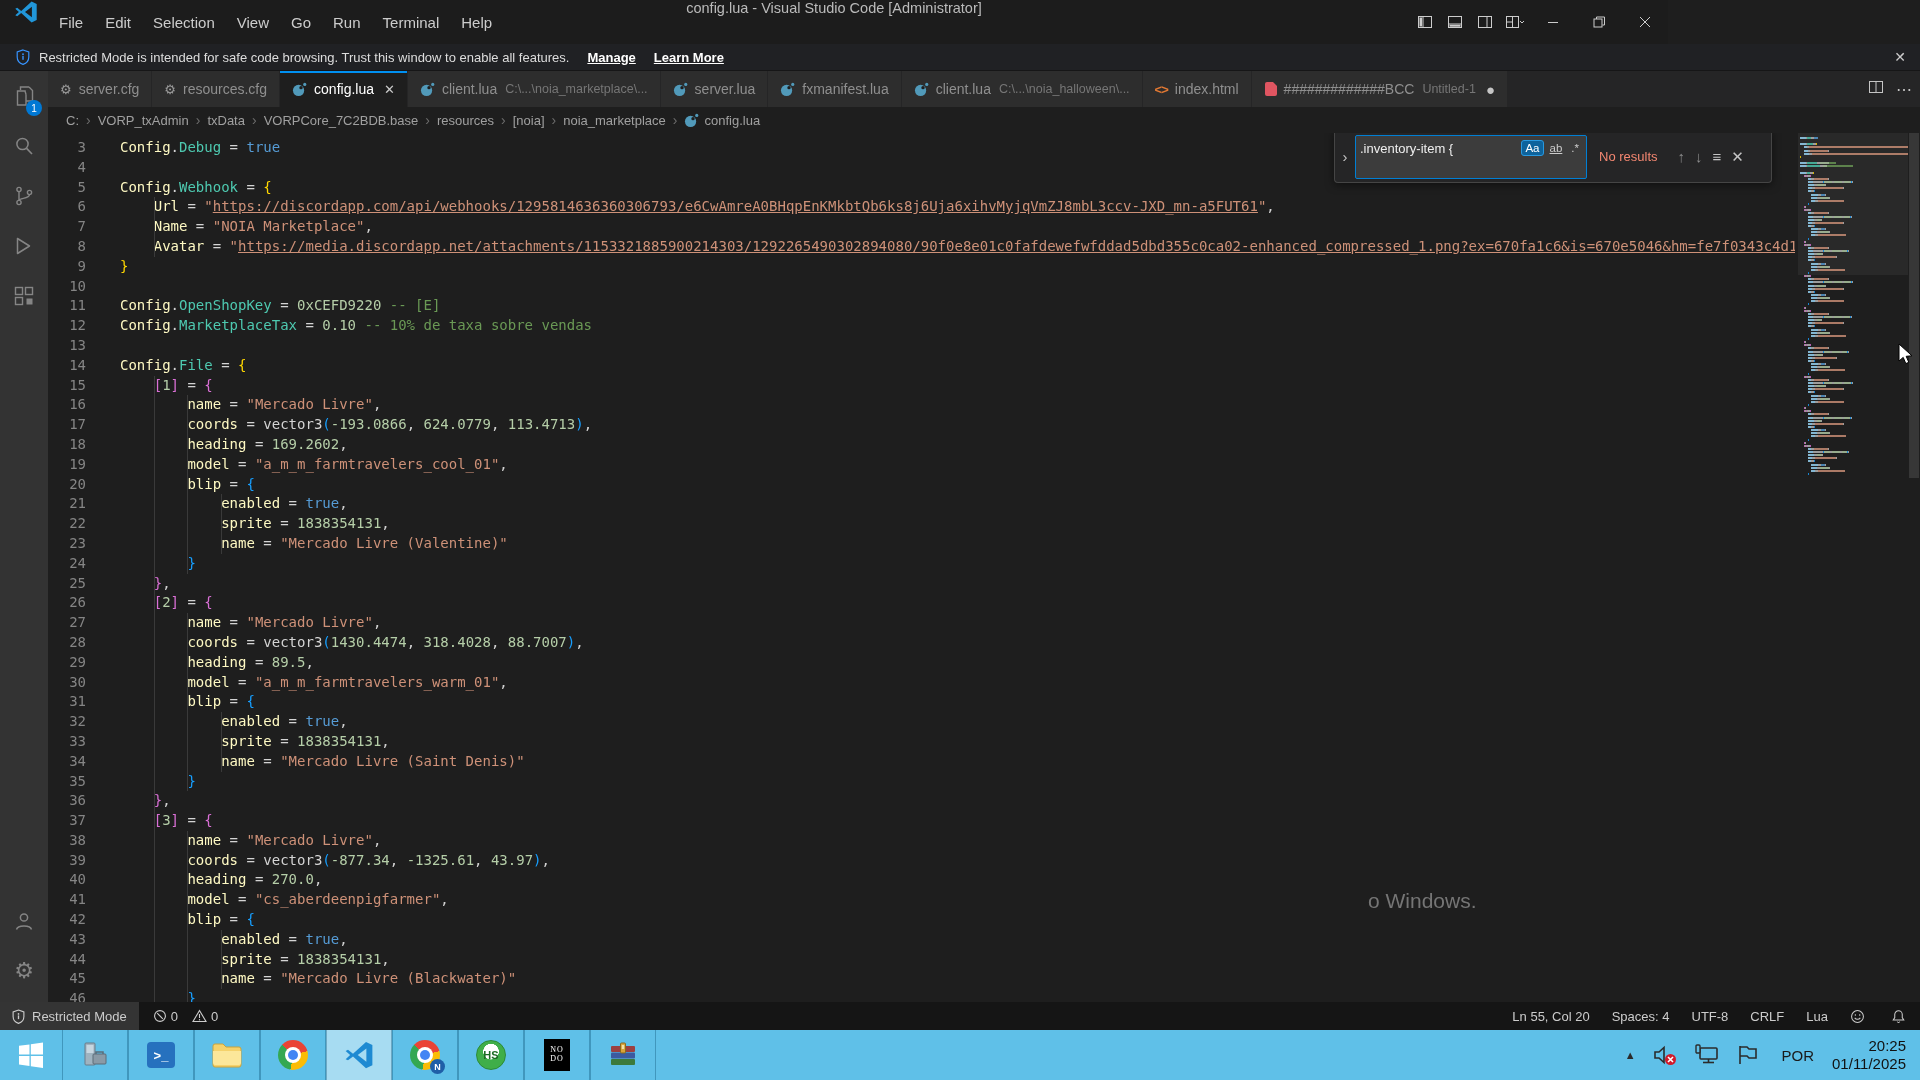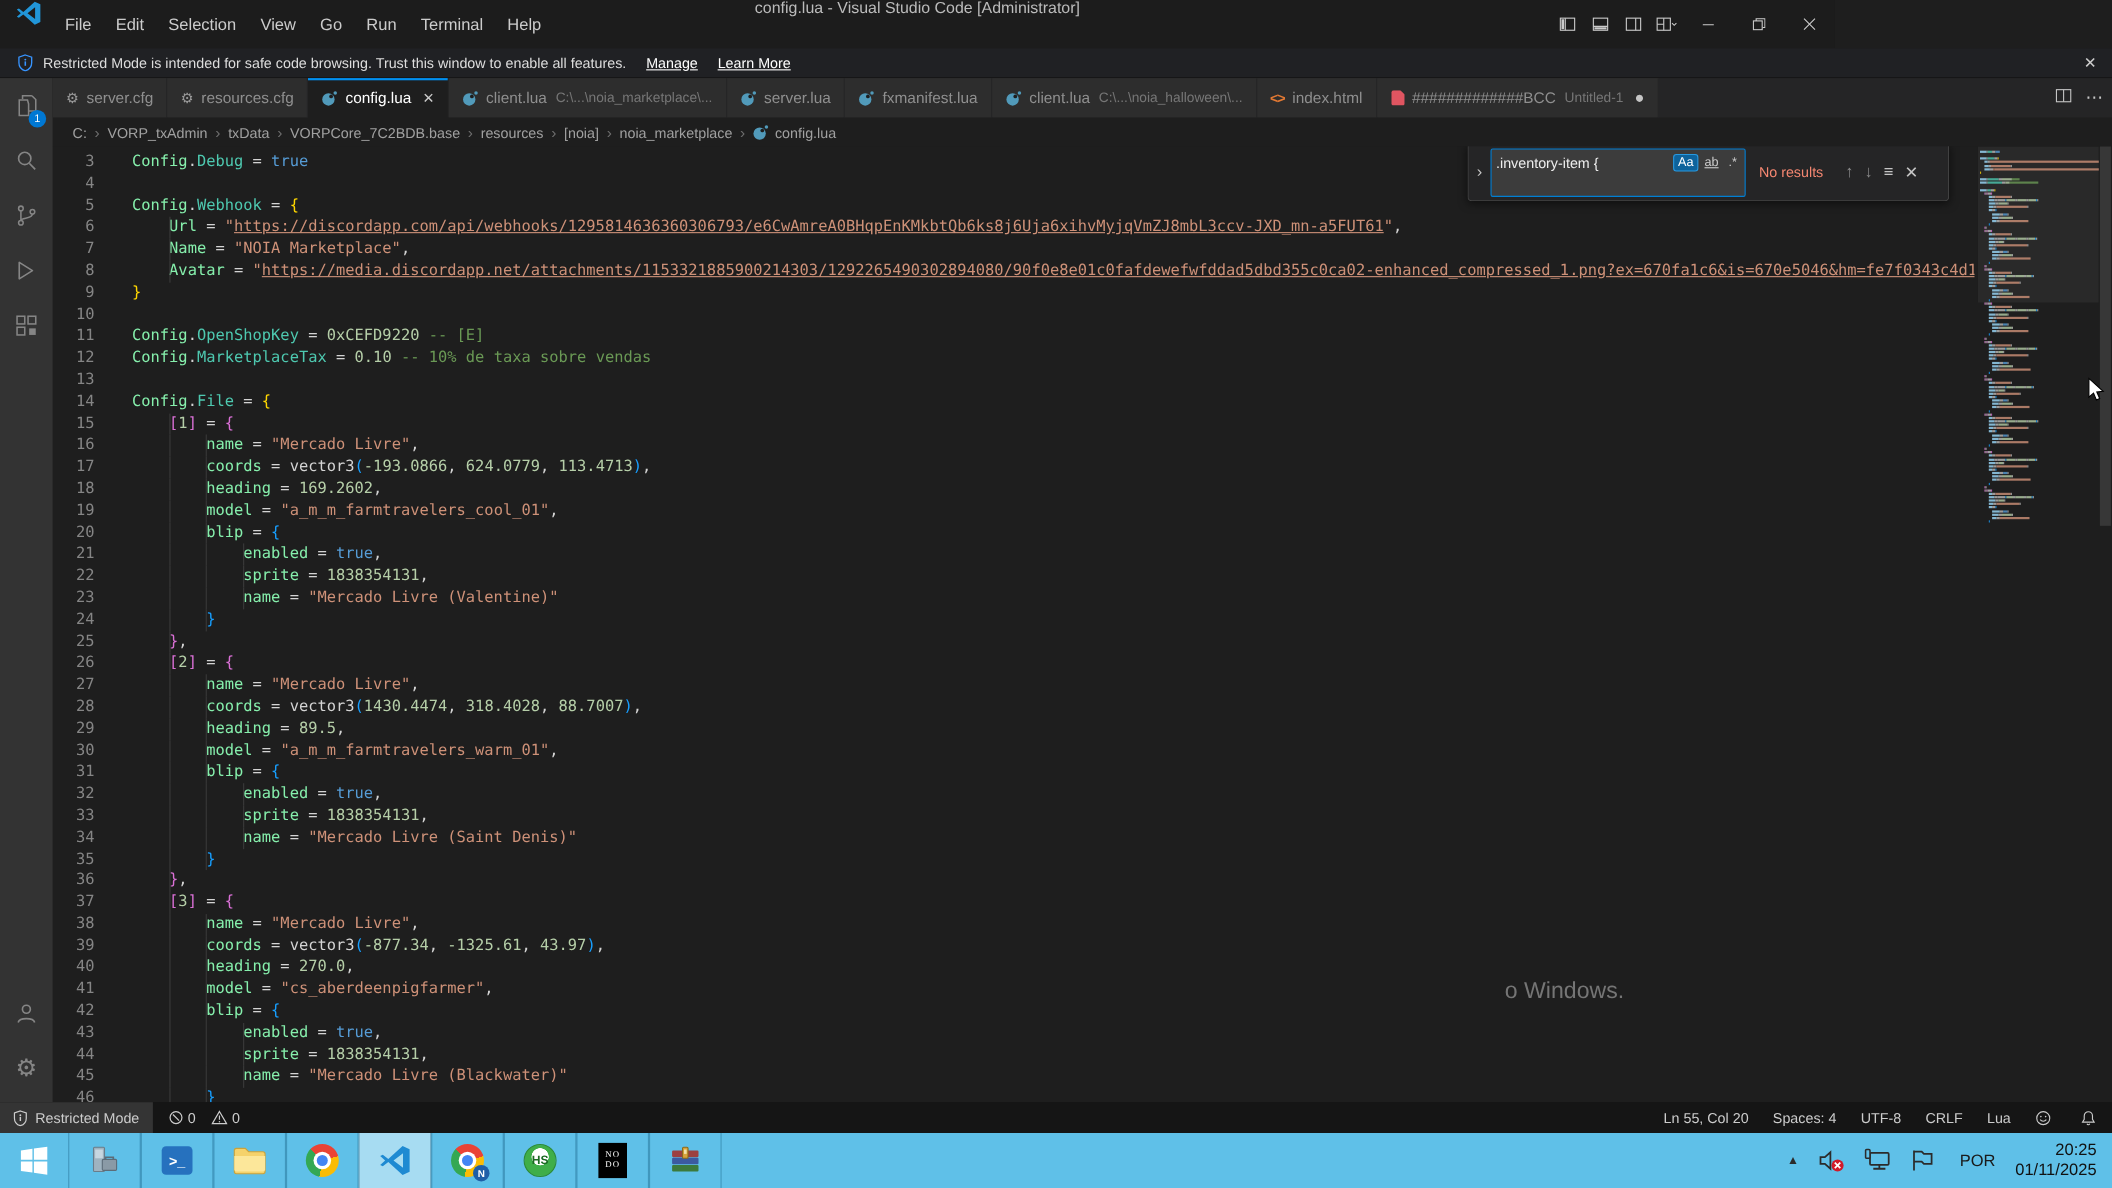--- a/index.html
+++ b/index.html
@@ -14,21 +14,21 @@
   .menu-item { color:#cccccc; font-size:15px; padding:0 11px; height:100%; display:flex; align-items:center; cursor:default; }
   #window-title { position:absolute; left:0; right:0; text-align:center; color:#bbbbbb; font-size:14.5px; pointer-events:none; }
   #titlebar-right { position:absolute; right:0; top:0; height:44px; display:flex; align-items:center; }
   .layout-icon { width:30px; height:44px; display:flex; align-items:center; justify-content:center; color:#cccccc; }
   .win-ctrl { width:46px; height:44px; display:flex; align-items:center; justify-content:center; color:#cccccc; }
 
   
   #banner { position:absolute; left:0; top:44px; width:1920px; height:27px; background:#202124; display:flex; align-items:center; border-bottom:1px solid #161617; }
   #banner .shield { margin:0 9px 0 16px; display:flex; }
   #banner-text { color:#dddddd; font-size:13px; }
-  .banner-link { color:#ffffff; font-size:13px; text-decoration:underline; margin-left:18px; font-weight:normal; }
+  .banner-link { color:#ffffff; font-size:13px; text-decoration:underline; margin-left:18px; font-weight:bold; }
   #banner-close { position:absolute; right:14px; color:#cccccc; font-size:14px; }
 
   
   #activitybar { position:absolute; left:0; top:71px; width:48px; height:931px; background:#333333; }
   .act-icon { position:relative; width:48px; height:50px; display:flex; align-items:center; justify-content:center; }
   .act-badge { position:absolute; right:6px; bottom:5px; min-width:16px; height:16px; border-radius:8px; background:#0078d4; color:#fff; font-size:10px; display:flex; align-items:center; justify-content:center; }
   #activitybar-bottom { position:absolute; bottom:6px; left:0; width:48px; }
   .gear-glyph { font-size:22px; color:#858585; line-height:1; }
 
   
@@ -51,21 +51,21 @@
   .bc-sep { color:#6d6d6d; margin:0 7px; font-size:14px; }
   .bc-item .ticon { margin-right:5px; display:flex; }
 
   
   #editor { position:absolute; left:48px; top:133px; width:1872px; height:869px; background:#1e1e1e; overflow:hidden; }
   #gutter { position:absolute; left:0; top:5px; width:38px; text-align:right; }
   .ln { height:19.8px; line-height:19.8px; color:#858585; font-family:"DejaVu Sans Mono", monospace; font-size:14px; }
   #code { position:absolute; left:72px; top:5px; right:125px; overflow:hidden; }
   .code-line { position:relative; height:19.8px; line-height:19.8px; font-family:"DejaVu Sans Mono", monospace; font-size:14px; white-space:pre; color:#d4d4d4; }
   .guide { position:absolute; top:0; bottom:0; border-left:1px solid #3a3a3a; }
-  .tk-p{color:#86efac} .tk-f{color:#4EC9B0} .tk-o{color:#d4d4d4} .tk-s{color:#CE9178}
+  .tk-p{color:#fef9c3} .tk-f{color:#4EC9B0} .tk-o{color:#d4d4d4} .tk-s{color:#CE9178}
   .tk-l{color:#CE9178; text-decoration:underline;} .tk-n{color:#B5CEA8} .tk-k{color:#569CD6}
   .tk-c{color:#6A9955} .tk-1{color:#ffd700} .tk-2{color:#da70d6} .tk-3{color:#179fff} .tk-t{color:#d4d4d4}
 
   
   #minimap { position:absolute; right:12px; top:0; width:110px; height:869px; overflow:hidden; }
   #minimap-content { position:absolute; left:2px; top:4px; }
   .mm-line { height:3.15px; white-space:nowrap; }
   .mm-seg { display:inline-block; height:2px; vertical-align:top; opacity:.8; }
   #minimap-viewport { position:absolute; left:0; top:0; width:110px; height:142px; background:rgba(121,121,121,.12); }
   #scrollbar { position:absolute; right:0; top:0; width:12px; height:869px; }

